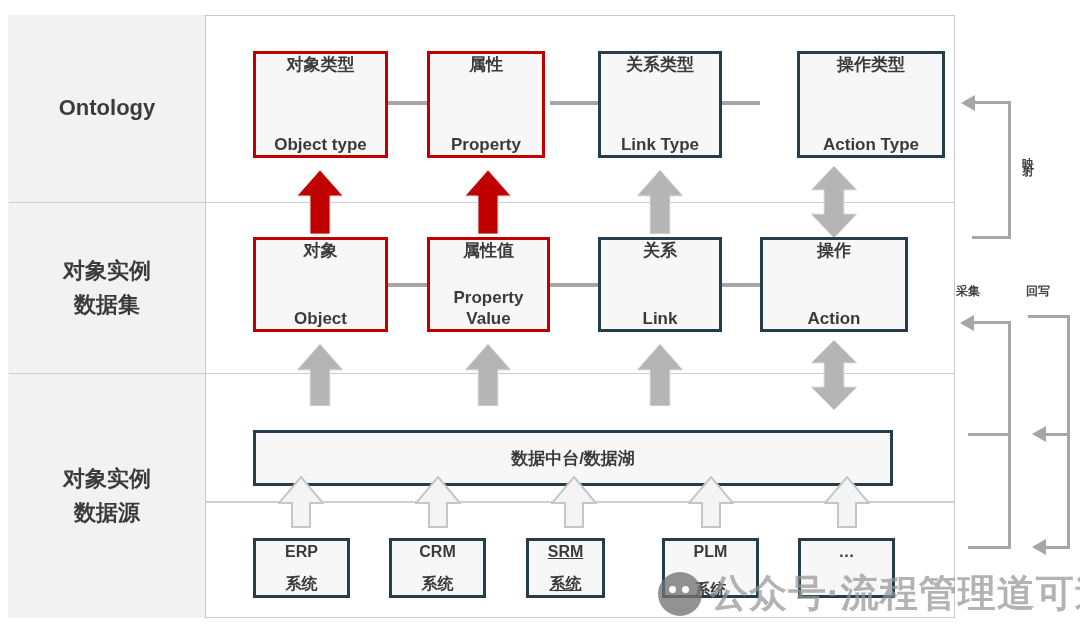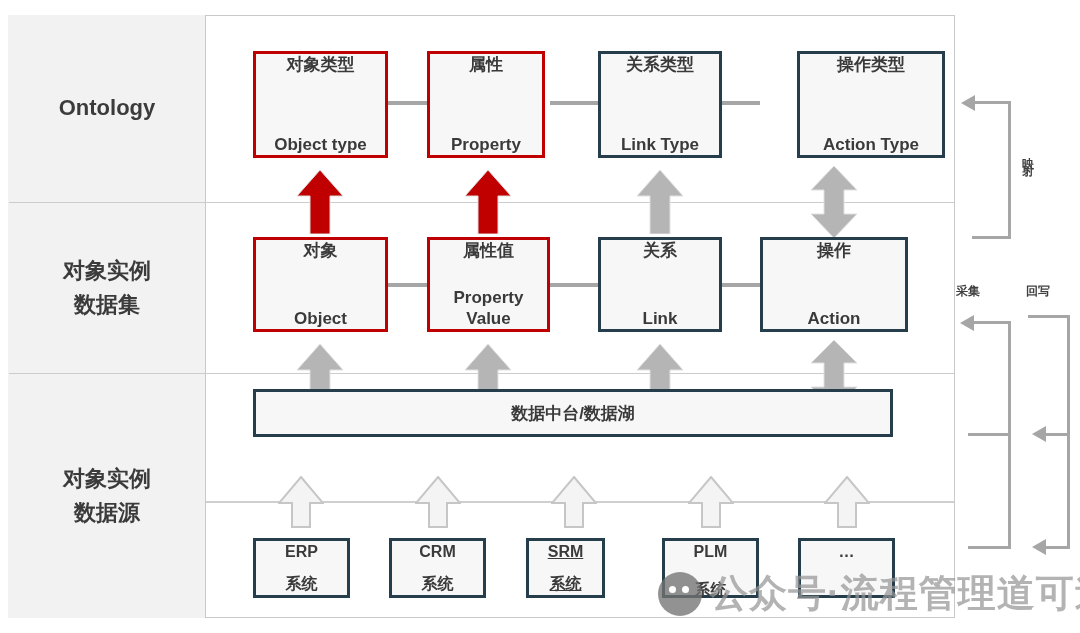--- a/index.html
+++ b/index.html
@@ -124,21 +124,21 @@
   <svg class="abs" style="left:465px;top:344px;" width="46" height="62" viewBox="0 0 46 62">
     <polygon class="gray-fill" points="23,0 46,26 33,26 33,62 13,62 13,26 0,26"></polygon>
     </svg>
   <svg class="abs" style="left:637px;top:344px;" width="46" height="62" viewBox="0 0 46 62">
     <polygon class="gray-fill" points="23,0 46,26 33,26 33,62 13,62 13,26 0,26"></polygon>
     </svg>
   <svg class="abs" style="left:811px;top:340px;" width="46" height="70" viewBox="0 0 46 70">
     <polygon class="gray-fill" points="23,0 46,23 33,23 33,47 46,47 23,70 0,47 13,47 13,23 0,23"></polygon>
     </svg>
 
-  <div class="abs bar" style="left:253px;top:389px;width:640px;height:48px;">
+  <div class="abs bar" style="left:253px;top:430px;width:640px;height:56px;">
     <span>数据中台/数据湖</span>
   </div>
 
   <div class="abs src-line" style="left:206px;top:501px;width:748px;"></div>
   <svg class="abs" style="left:278px;top:476px;" width="46" height="52" viewBox="0 0 46 52">
     <polygon class="hollow-fill" points="23,1 45,27 32,27 32,51 14,51 14,27 1,27"></polygon>
     </svg>
   <svg class="abs" style="left:415px;top:476px;" width="46" height="52" viewBox="0 0 46 52">
     <polygon class="hollow-fill" points="23,1 45,27 32,27 32,51 14,51 14,27 1,27"></polygon>
     </svg>

